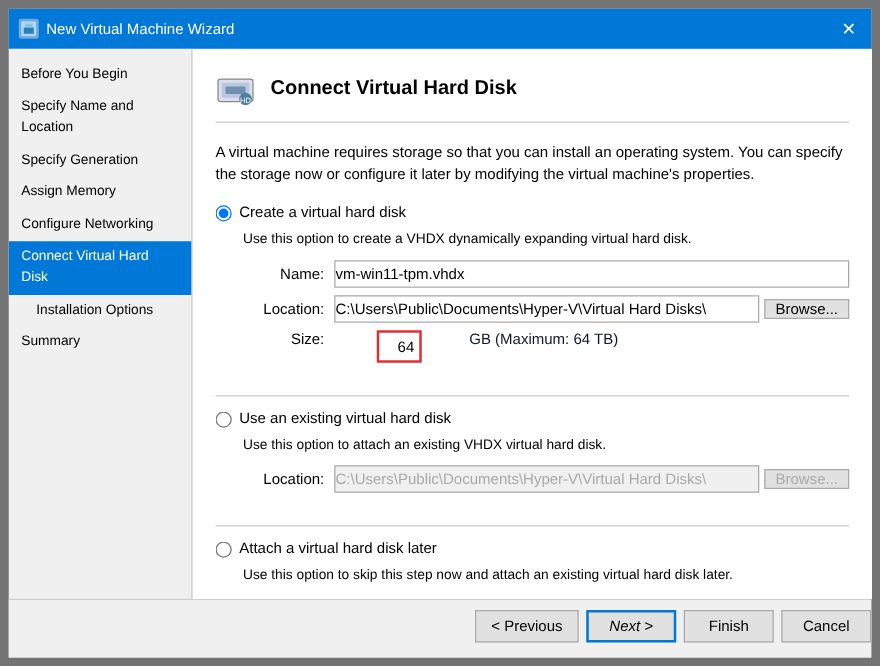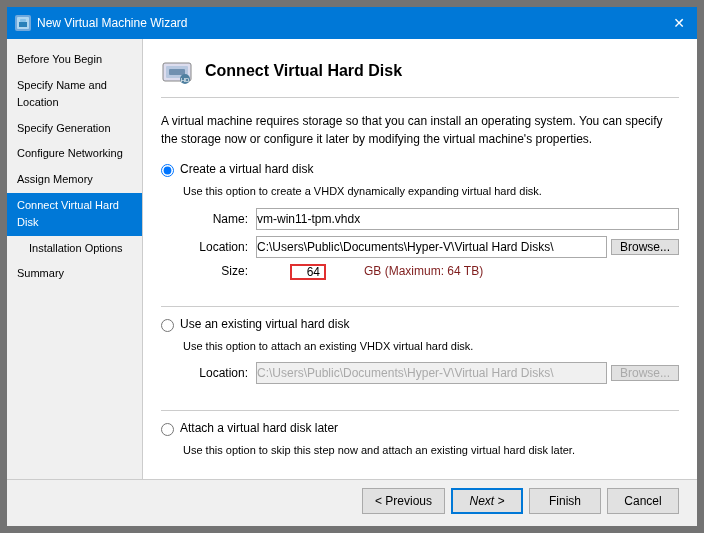--- a/index.html
+++ b/index.html
@@ -55,21 +55,21 @@
       justify-content: center;
       cursor: pointer;
       font-size: 14px;
     }
     .content {
       display: flex;
       flex: 1;
       overflow: hidden;
     }
     .sidebar {
-      width: 136px;
+      width: 147px;
       background: #f0f0f0;
       padding: 8px 0;
       border-right: 1px solid #ccc;
       flex-shrink: 0;
     }
     .sidebar-item {
       padding: 4px 10px;
       cursor: pointer;
       color: #000;
       font-size: 11px;
@@ -180,41 +180,41 @@
       cursor: default;
     }
     .size-row {
       display: flex;
       align-items: flex-start;
       margin-bottom: 6px;
       gap: 34px;
     }
     .size-input {
       width: 36px;
-      height: 16px;
+      height: 26px;
       font-size: 12px;
       border: 2px solid #e03030;
       padding: 2px 4px;
       text-align: right;
     }
     .size-suffix {
       font-size: 12px;
-      color: #7f1d1d;
+      color: #0f172a;
       margin-left: 4px;
     }
     .divider {
       border: none;
       border-top: 1px solid #ccc;
       margin: 10px 0;
     }
     .footer {
       display: flex;
       justify-content: flex-end;
       align-items: center;
-      padding: 8px 18px 12px 18px;
+      padding: 8px 0 12px 18px;
       gap: 6px;
       background: #f0f0f0;
       border-top: 1px solid #ccc;
       flex-shrink: 0;
     }
     .footer-btn {
       height: 26px;
       min-width: 72px;
       padding: 0 12px;
       font-size: 12px;
@@ -243,22 +243,22 @@
     <span class="title-bar-text">New Virtual Machine Wizard</span>
     <div class="title-bar-close">✕</div>
   </div>
 
   <div class="content">
 
     <div class="sidebar">
       <div class="sidebar-item">Before You Begin</div>
       <div class="sidebar-item">Specify Name and Location</div>
       <div class="sidebar-item">Specify Generation</div>
+      <div class="sidebar-item">Assign Memory</div>
       <div class="sidebar-item">Configure Networking</div>
-      <div class="sidebar-item">Assign Memory</div>
       <div class="sidebar-item active">Connect Virtual Hard Disk</div>
       <div class="sidebar-item sub">Installation Options</div>
       <div class="sidebar-item">Summary</div>
     </div>
 
     <div class="main">
 
       <div class="page-header">
         <div class="page-header-icon">
           <svg width="32" height="32" viewBox="0 0 32 32">

